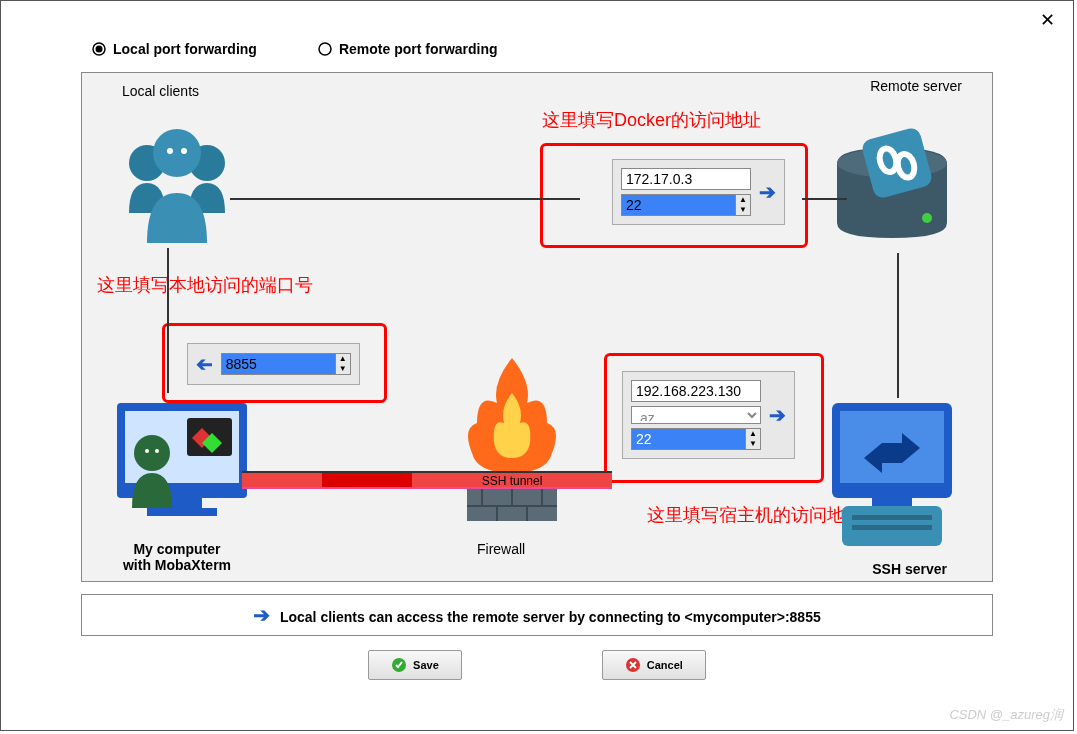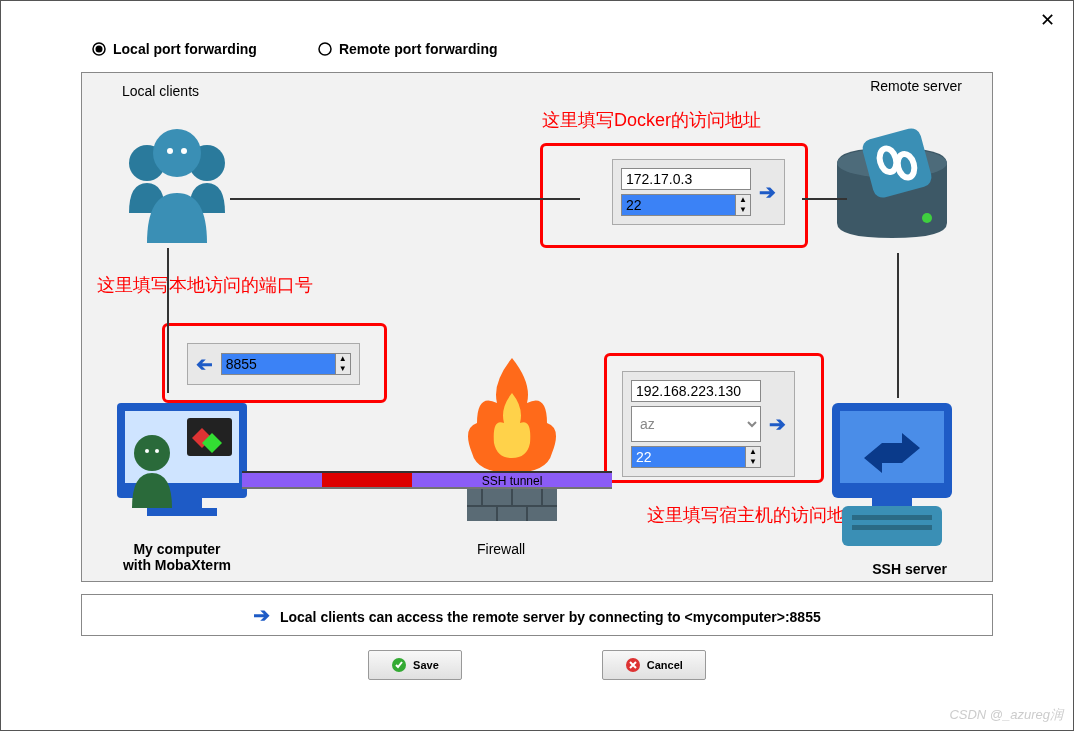--- a/index.html
+++ b/index.html
@@ -14,35 +14,35 @@
 .lbl { position: absolute; font-size: 14px; text-align: center; }
 .annotation { position: absolute; color: #ff0000; font-size: 18px; font-family: "Microsoft YaHei", sans-serif; }
 .redbox { position: absolute; border: 3px solid #ff0000; border-radius: 6px; }
 .input-group { position: absolute; background: #e8e8e8; border: 1px solid #aaa; padding: 8px; display: flex; align-items: center; gap: 8px; }
 .fld { display: flex; flex-direction: column; gap: 4px; }
 .txt { border: 1px solid #888; background: #fff; padding: 2px 4px; font-size: 14px; height: 22px; width: 130px; }
 .spin { display: flex; }
 .spin input { border: 1px solid #888; background: #3b82f6; padding: 2px 4px; font-size: 14px; height: 22px; width: 115px; }
 .spin .arrows { width: 15px; display: flex; flex-direction: column; border: 1px solid #888; border-left: none; }
 .spin .arrows div { flex: 1; background: #e8e8e8; font-size: 8px; text-align: center; line-height: 10px; cursor: pointer; }
-.sel { border: 1px solid #888; background: #fff; padding: 2px 4px; font-size: 14px; height: 36px; width: 130px; color: #888; }
+.sel { border: 1px solid #888; background: #fff; padding: 2px 4px; font-size: 14px; height: 18px; width: 130px; color: #888; }
 .arrow-btn { font-size: 20px; color: #1e5bc6; font-weight: bold; }
 
 
 .clients-icon { position: absolute; left: 25px; top: 40px; }
 .server-icon { position: absolute; right: 25px; top: 50px; }
 .sshserver-icon { position: absolute; right: 30px; top: 320px; }
 .monitor-icon { position: absolute; left: 25px; top: 320px; }
 .firewall-icon { position: absolute; left: 370px; top: 280px; }
 
 
 .line { position: absolute; background: #333; }
 
 
-.tunnel { position: absolute; left: 160px; top: 398px; width: 370px; height: 18px; background: #8b5cf6; border-top: 2px solid #333; border-bottom: 2px solid #737373; display: flex; }
+.tunnel { position: absolute; left: 160px; top: 398px; width: 370px; height: 18px; background: #ef4444; border-top: 2px solid #333; border-bottom: 2px solid #ec4899; display: flex; }
 .tunnel .red { background: #d00; width: 90px; }
 .tunnel .lbl2 { flex: 1; text-align: center; font-size: 12px; padding-top: 1px; }
 
 .hint { margin: 12px 80px 0 80px; border: 1px solid #888; padding: 8px; text-align: center; font-weight: bold; }
 .hint .arrow-btn { margin-right: 6px; }
 
 .btns { display: flex; justify-content: center; gap: 140px; margin-top: 14px; }
 .btn { background: linear-gradient(#f8f8f8,#e0e0e0); border: 1px solid #999; padding: 6px 22px; font-size: 11px; font-weight: bold; display: flex; align-items: center; gap: 6px; cursor: pointer; border-radius: 2px; }
 .btn svg { width: 16px; height: 16px; }
 

